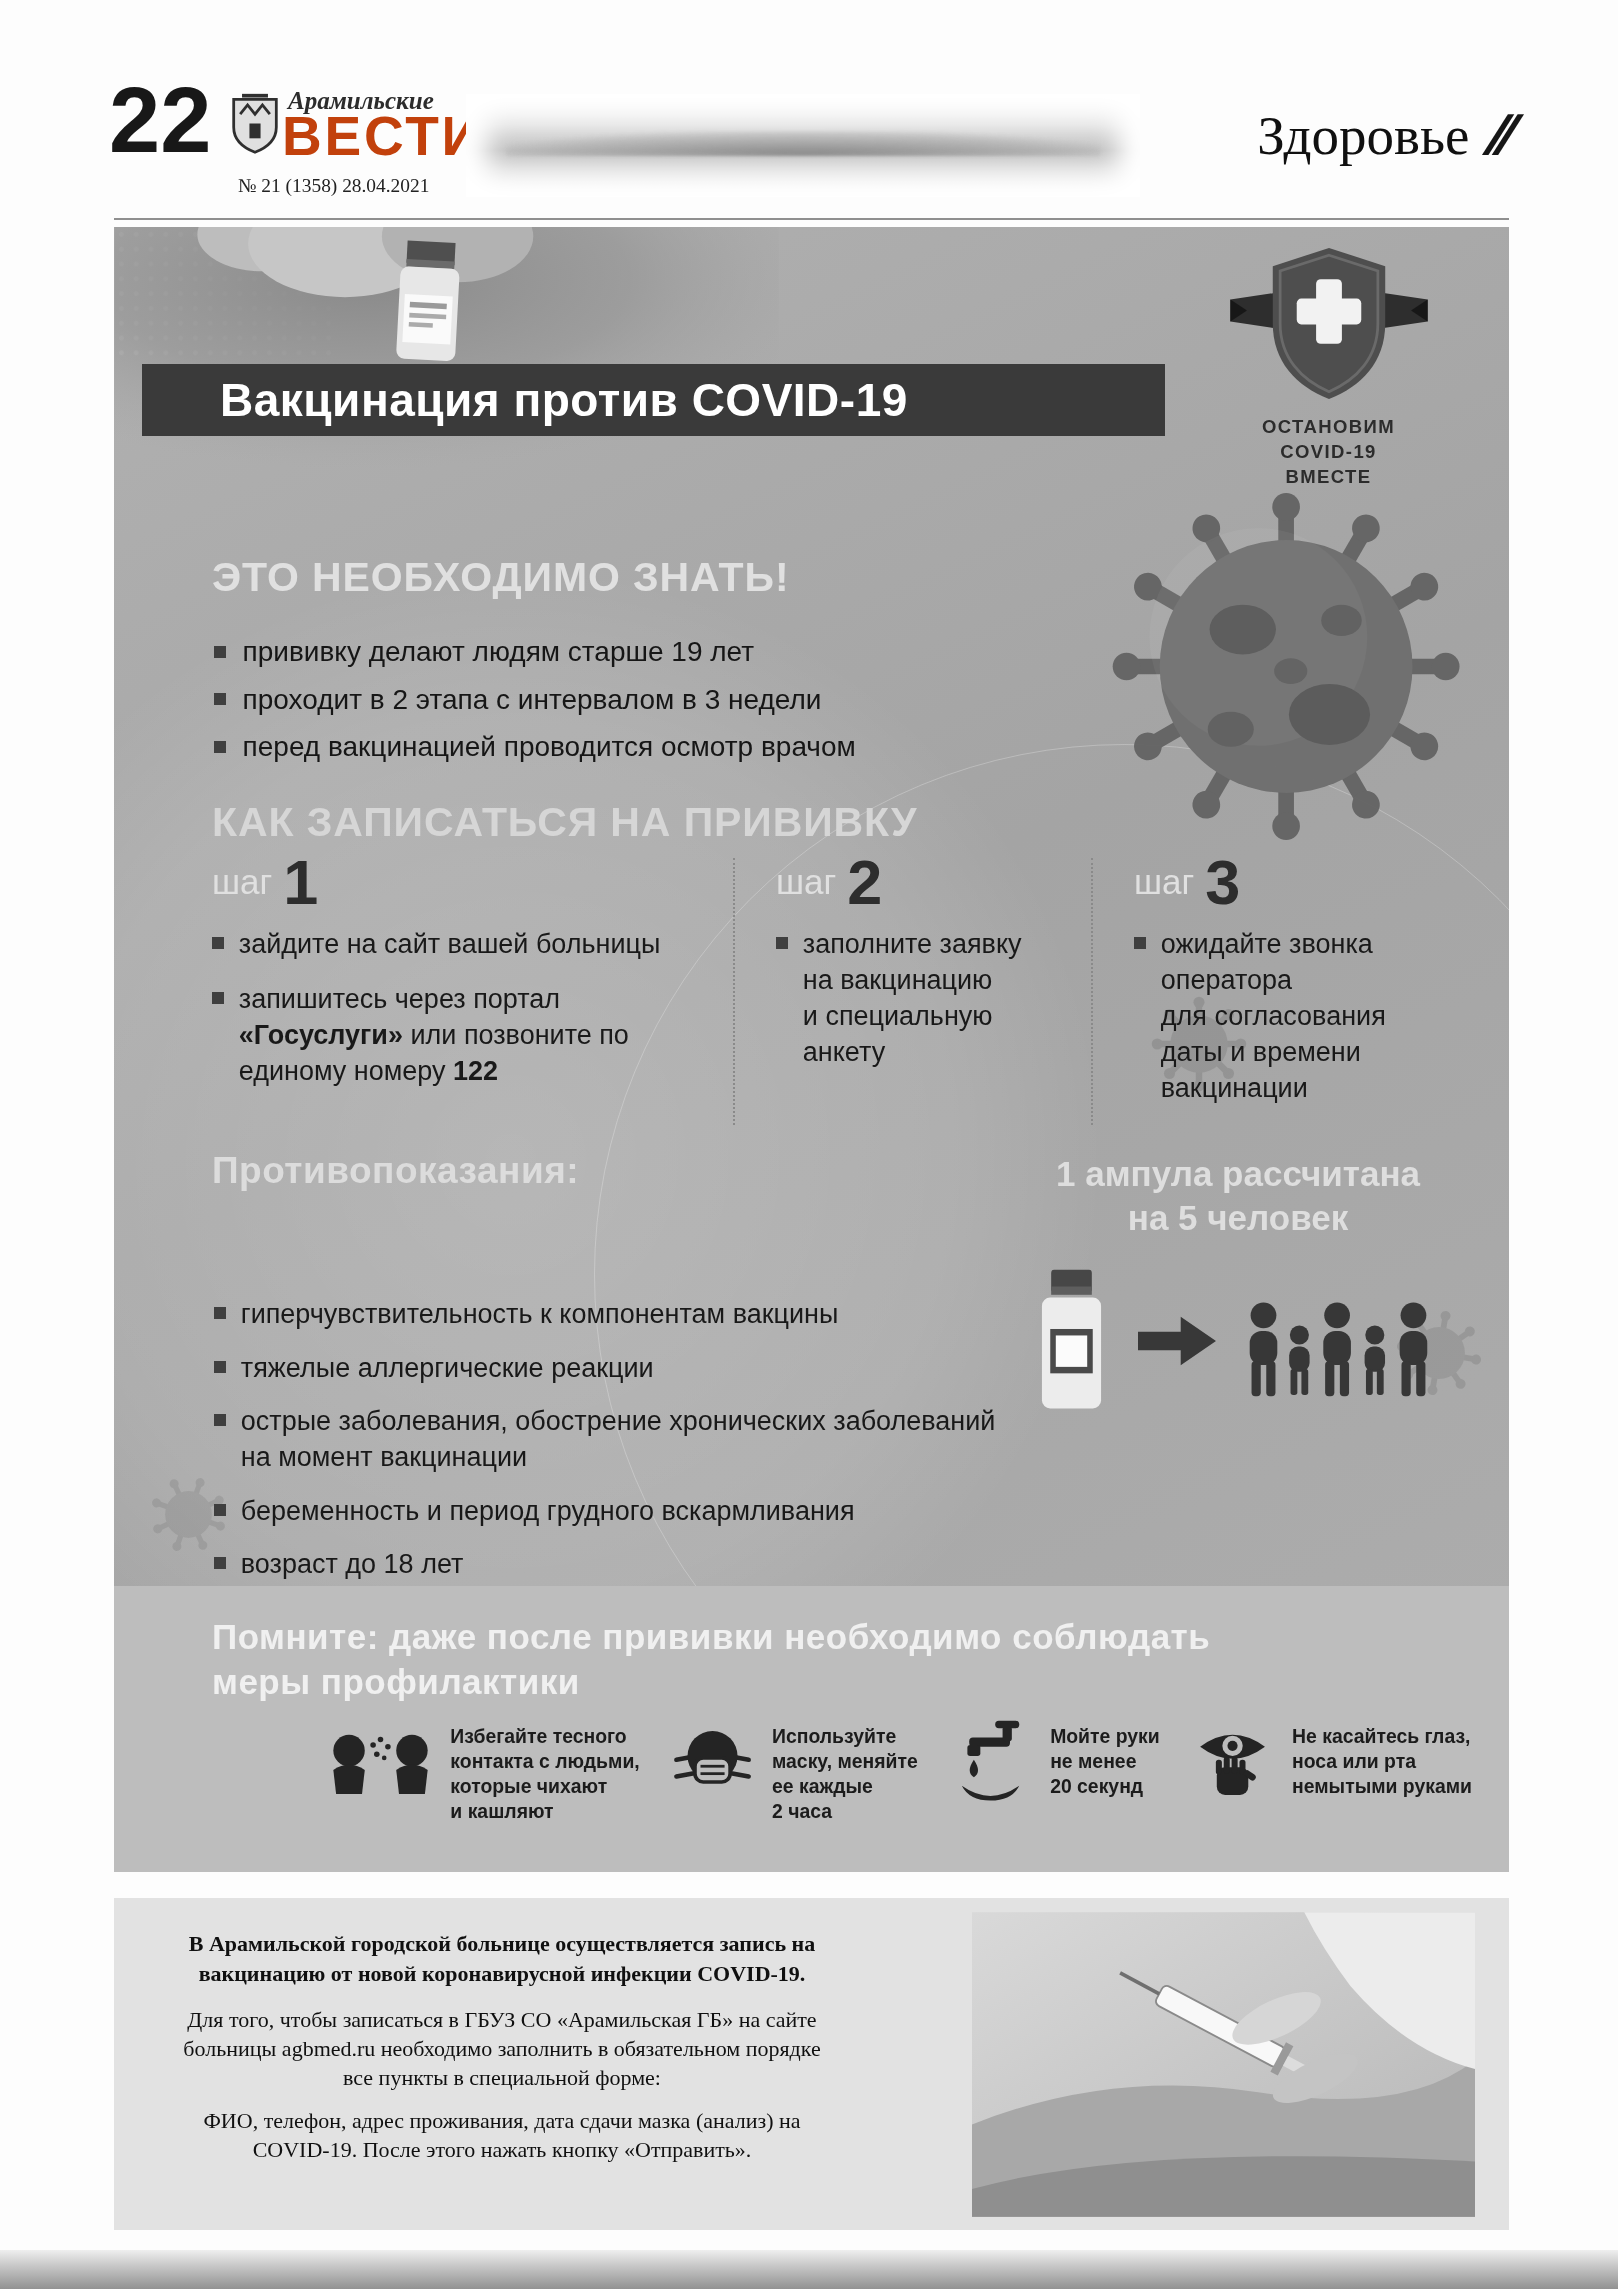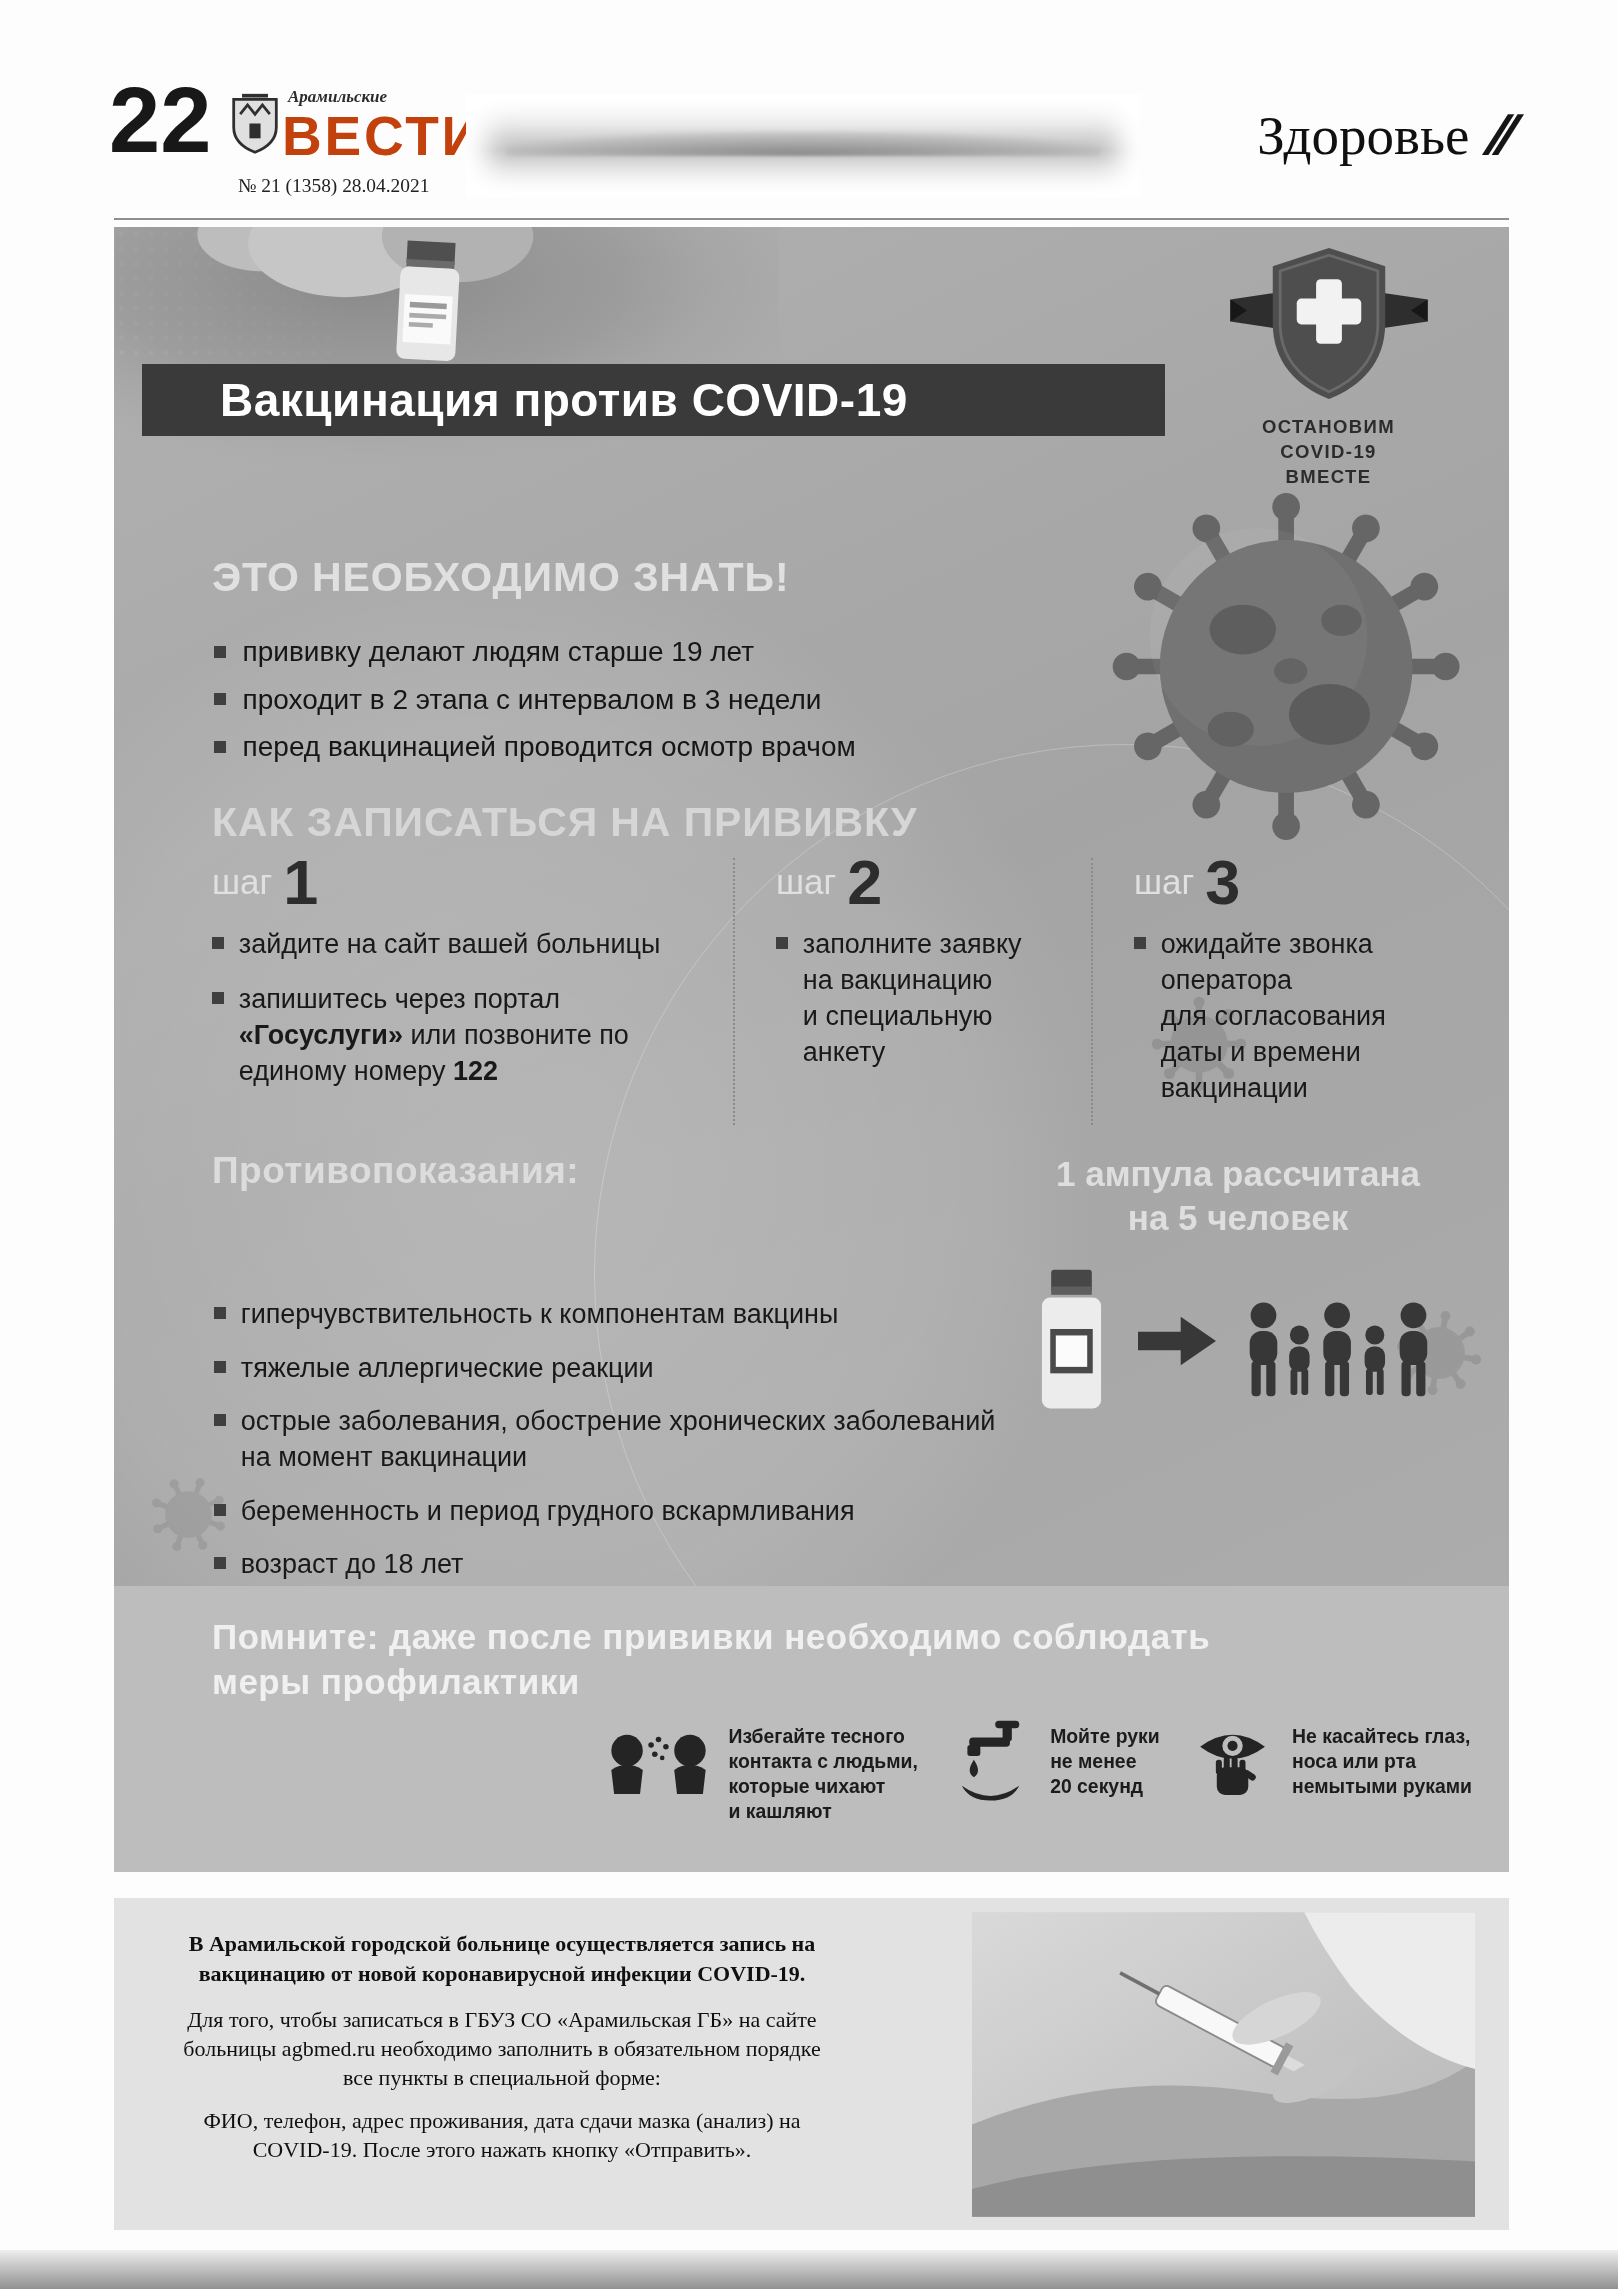--- a/index.html
+++ b/index.html
@@ -4,21 +4,21 @@
 <style>
   *{margin:0;padding:0;box-sizing:border-box;}
   html,body{background:#ffffff;}
   body{font-family:"Liberation Sans","DejaVu Sans",sans-serif;color:#1a1a1a;}
   .page{position:relative;width:1619px;height:2290px;background:#fdfdfd;overflow:hidden;}
 
   
   .header{position:absolute;inset:0;}
   .pagenum{position:absolute;left:109px;top:74px;font-size:92px;font-weight:bold;color:#181818;line-height:1;}
   .emblem{position:absolute;left:229px;top:92px;}
-  .masthead-top{position:absolute;left:288px;top:87px;font-size:17px;font-weight:bold;font-style:italic;color:#2c2c2c;font-family:"Liberation Serif","DejaVu Serif",serif;}
+  .masthead-top{position:absolute;left:288px;top:87px;font-size:25px;font-weight:bold;font-style:italic;color:#2c2c2c;font-family:"Liberation Serif","DejaVu Serif",serif;}
   .masthead-main{position:absolute;left:282px;top:109px;font-size:55px;font-weight:800;letter-spacing:2.8px;color:#c2410c;line-height:1;}
   .issue-line{position:absolute;left:238px;top:175px;font-family:"Liberation Serif","DejaVu Serif",serif;font-size:19.4px;color:#222;}
   .panorama{position:absolute;left:466px;top:94px;width:674px;height:103px;background:linear-gradient(180deg,#f5f5f5 0%,#e2e2e2 30%,#c2c2c2 55%,#d8d8d8 72%,#efefef 100%);box-shadow:inset 0 0 26px 22px #ffffff;}
   .treeline{position:absolute;left:6%;right:6%;top:36%;height:24%;background:radial-gradient(ellipse at 50% 100%,rgba(90,90,90,.55),rgba(120,120,120,.22) 60%,transparent 78%);filter:blur(1.8px);}
   .section-wrap{position:absolute;top:103px;right:110px;display:flex;align-items:baseline;gap:20px;}
   .section-title{font-family:"Liberation Serif","DejaVu Serif",serif;font-size:55px;color:#101010;}
   .section-slashes{font-size:55px;font-weight:bold;font-style:italic;letter-spacing:-5.5px;color:#161616;transform:skewX(-14deg);}
   .header-rule{position:absolute;left:114px;right:110px;top:218px;height:1.8px;background:#8f8f8f;}
 
   
@@ -472,20 +472,33 @@
                 <circle cx="64" cy="42" r="2.5"></circle>
             </g>
           </svg>
           <div class="tip-text ws">Избегайте тесного
 контакта с людьми,
 которые чихают
 и кашляют</div>
         </div>
         <div class="tip">
           <svg width="88" height="88" viewBox="0 0 95 95">
+            <path d="M8 44 L30 40 M8 62 L30 58 M86 44 L64 40 M86 62 L64 58" stroke="#242424" stroke-width="5" fill="none" stroke-linecap="round"></path>
+            <circle cx="47" cy="40" r="27" fill="#242424"></circle>
+            <rect x="28" y="42" width="38" height="26" rx="9" fill="#bdbdbd" stroke="#242424" stroke-width="4"></rect>
+            <line x1="34" y1="51" x2="60" y2="51" stroke="#242424" stroke-width="3"></line>
+            <line x1="34" y1="59" x2="60" y2="59" stroke="#242424" stroke-width="3"></line>
+          </svg>
+          <div class="tip-text ws">Используйте
+маску, меняйте
+ее каждые
+2 часа</div>
+        </div>
+        <div class="tip">
+          <svg width="88" height="88" viewBox="0 0 95 95">
             <g fill="#242424">
               <rect x="24" y="20" width="44" height="10" rx="4"></rect>
               <rect x="60" y="8" width="10" height="16" rx="3"></rect>
               <rect x="52" y="2" width="26" height="8" rx="4"></rect>
               <rect x="22" y="28" width="14" height="12" rx="3"></rect>
             </g>
             <path d="M29 44 c6 9 6 15 0 19 c-6 -4 -6 -10 0 -19 z" fill="#242424"></path>
             <path d="M16 72 q31 22 62 0 q-8 16 -31 16 q-23 0 -31 -16 z" fill="#242424"></path>
           </svg>
           <div class="tip-text ws">Мойте руки

